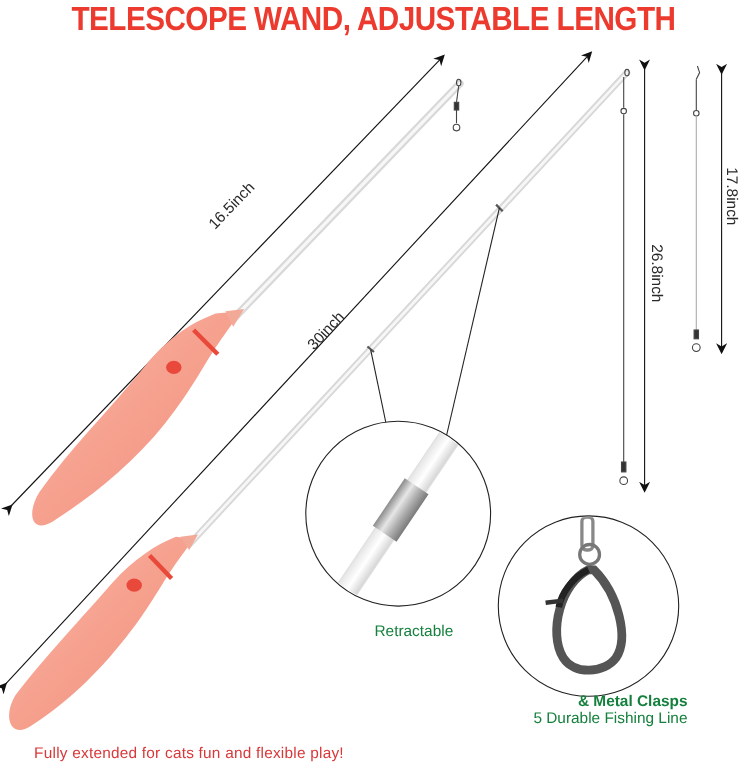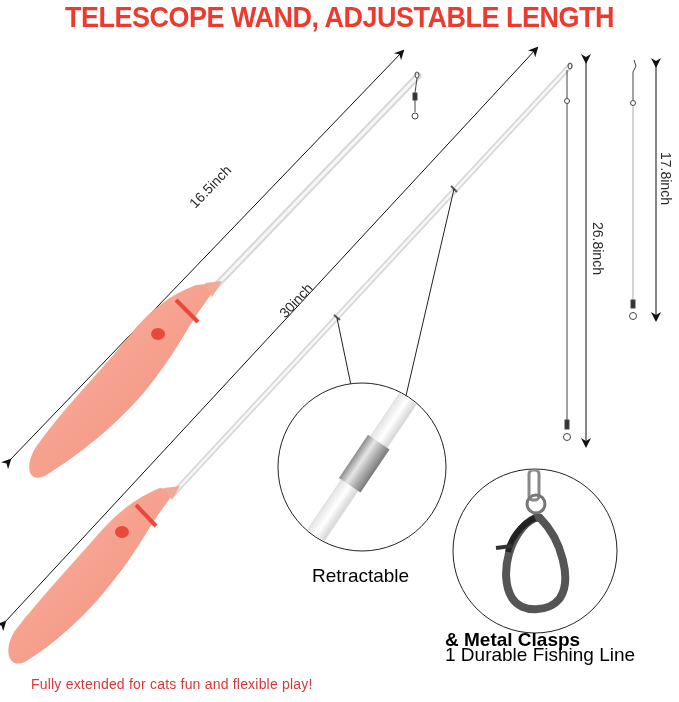--- a/index.html
+++ b/index.html
@@ -6,21 +6,21 @@
     body { width: 679px; height: 702px; position: relative; overflow: hidden; font-family: "Liberation Sans", sans-serif; }
     .title {
       position: absolute; left: 0; top: 0; width: 679px; text-align: center;
       font-family: "Liberation Sans", sans-serif; font-weight: bold;
       font-size: 27px; letter-spacing: -0.5px; color: #ec3b2e;
       transform: scaleY(1.12); transform-origin: top center; top: 0px; line-height: 30px;
     }
     svg.art { position: absolute; left: 0; top: 0; }
     .label { position: absolute; font-family: "Liberation Sans", sans-serif; color: #333; white-space: nowrap; }
     .dim { font-size: 14px; color: #2a2a2a; }
-    .caption { font-size: 19px; color: #000000; text-align: left; }
+    .caption { font-size: 14px; color: #15803d; text-align: right; }
     .footer { position: absolute; left: 31px; top: 676px; font-size: 14px; color: #d9383a; font-family: "Liberation Sans", sans-serif; letter-spacing: 0.2px; }
   </style>
 </head>
 <body>
 
 <div class="title">TELESCOPE WAND, ADJUSTABLE LENGTH</div>
 
 <svg class="art" width="679" height="702" viewBox="0 0 679 702">
   <defs>
     <marker id="ah" markerWidth="10" markerHeight="10" refX="8" refY="5" orient="auto" markerUnits="userSpaceOnUse">
@@ -143,16 +143,16 @@
     </g>
   </g>
 </svg>
 
 <div class="label dim" style="left:186px; top:200px; transform: rotate(-46deg); transform-origin: left top;">16.5inch</div>
 <div class="label dim" style="left:276px; top:310px; transform: rotate(-47deg); transform-origin: left top;">30inch</div>
 <div class="label dim" style="left:606px; top:222px; transform: rotate(90deg); transform-origin: left top;">26.8inch</div>
 <div class="label dim" style="left:674px; top:152px; transform: rotate(90deg); transform-origin: left top;">17.8inch</div>
 
 <div class="label caption" style="left:312px; top:565px; width:100px;">Retractable</div>
-<div class="label caption" style="left:445px; top:644px; width:180px;">1 Durable Fishing Line</div>
+<div class="label caption" style="left:445px; top:644px; width:180px;">5 Durable Fishing Line</div>
 <div class="label caption" style="left:445px; top:629px; width:180px;font-weight:bold;">&amp; Metal Clasps</div>
 
 <div class="footer">Fully extended for cats fun and flexible play!</div>
 
 </body></html>

